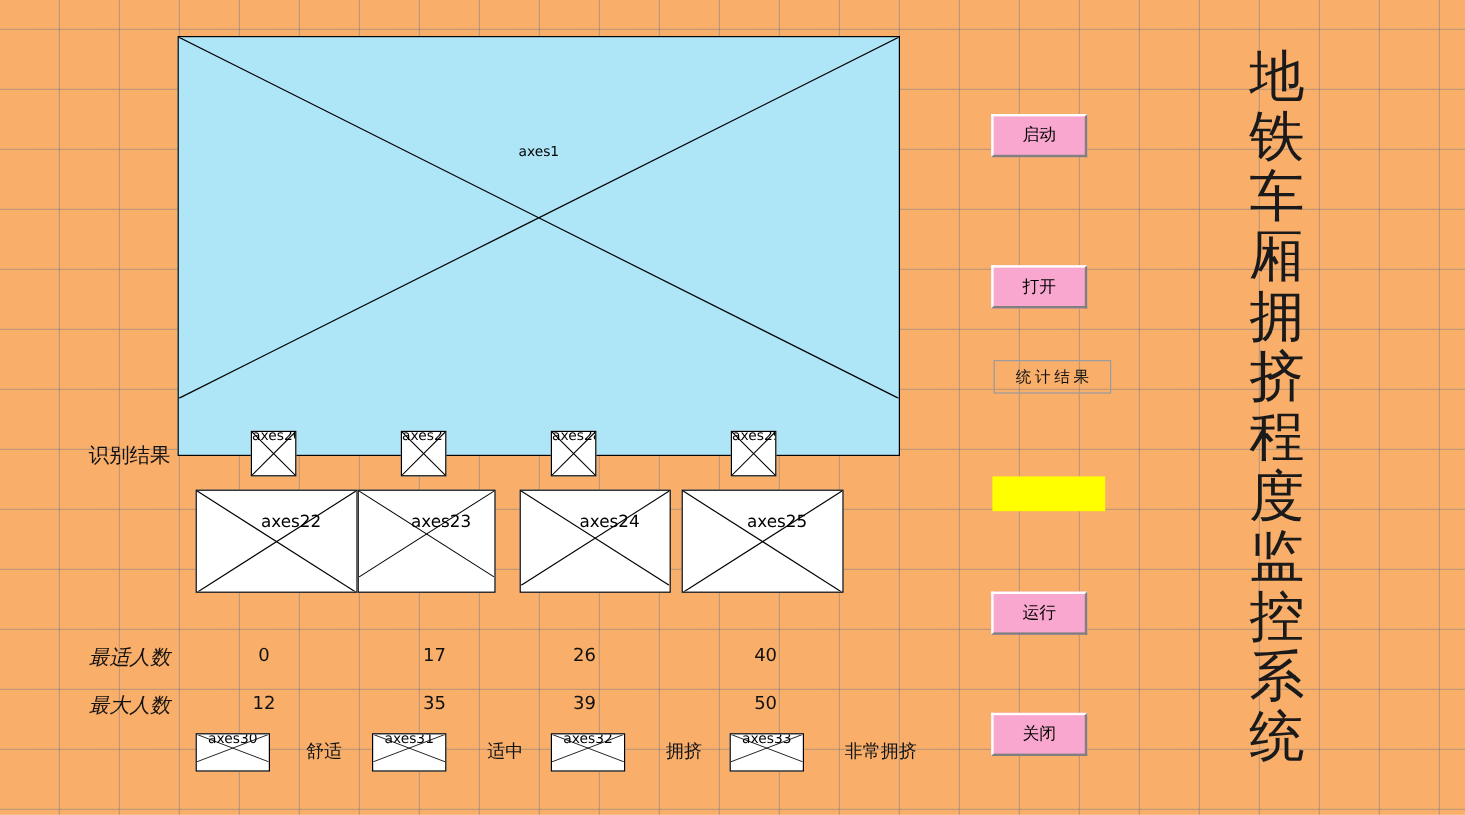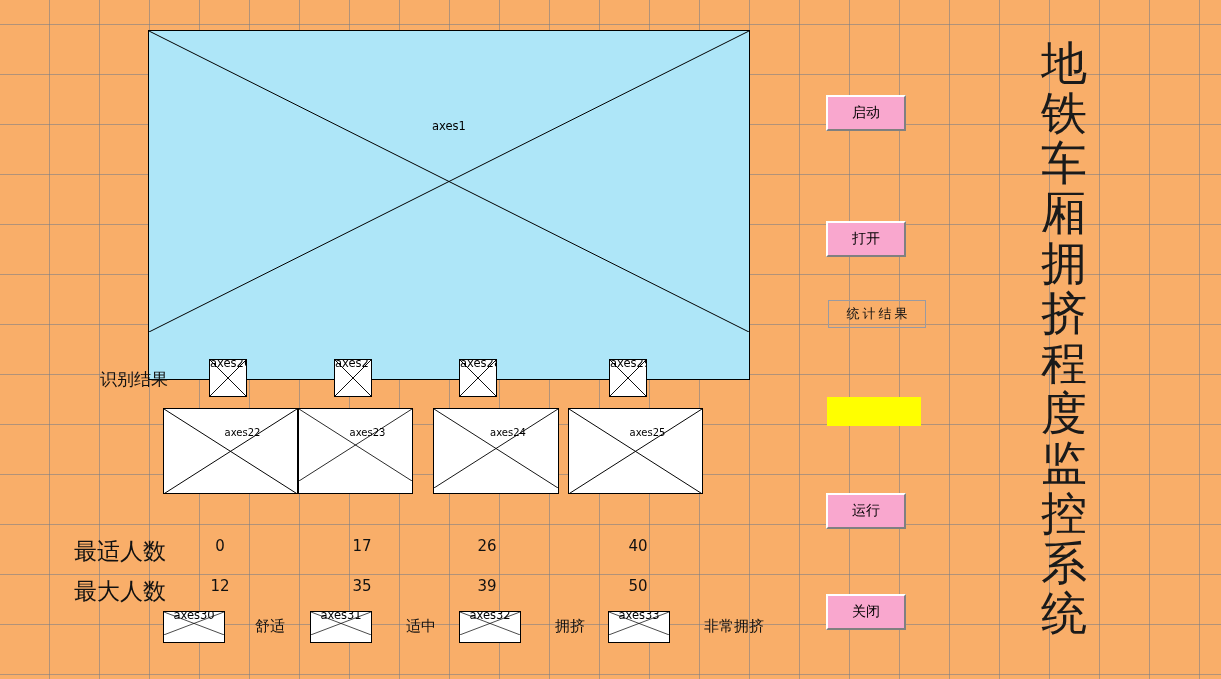--- a/index.html
+++ b/index.html
@@ -56,21 +56,21 @@
   #axes1 .axes-label { top: 88px; }
 
   
   .rec-label {
     position: absolute;
     font-size: 17px;
     color: #111;
     white-space: nowrap;
     font-family: "DejaVu Sans", "Liberation Sans", sans-serif;
   }
-  #rec-result-label { left: 74px; top: 368px; margin-left: 26px; }
+  #rec-result-label { left: 74px; top: 368px; }
 
   .small-axes {
     position: absolute;
     top: 359px;
     width: 38px;
     height: 38px;
     background: #fff;
     border: 1px solid #000;
     box-sizing: border-box;
     overflow: hidden;
@@ -85,31 +85,32 @@
     position: absolute;
     top: 408px;
     height: 86px;
     background: #fff;
     border: 1px solid #000;
     box-sizing: border-box;
     overflow: hidden;
   }
   .carriage-axes .axes-label {
     top: 18px;
-    font-size: 10px;
+    font-size: 14px;
     padding-left: 24px;
   }
 
   
   .row-label {
     position: absolute;
-    font-size: 23px;
+    font-size: 17px;
     color: #111;
     white-space: nowrap;
     font-family: "DejaVu Sans", "Liberation Sans", sans-serif;
+    font-style: italic;
   }
   .num-val {
     position: absolute;
     font-size: 15px;
     color: #111;
     text-align: center;
     width: 46px;
     font-family: "DejaVu Sans", "Liberation Sans", sans-serif;
   }
 

